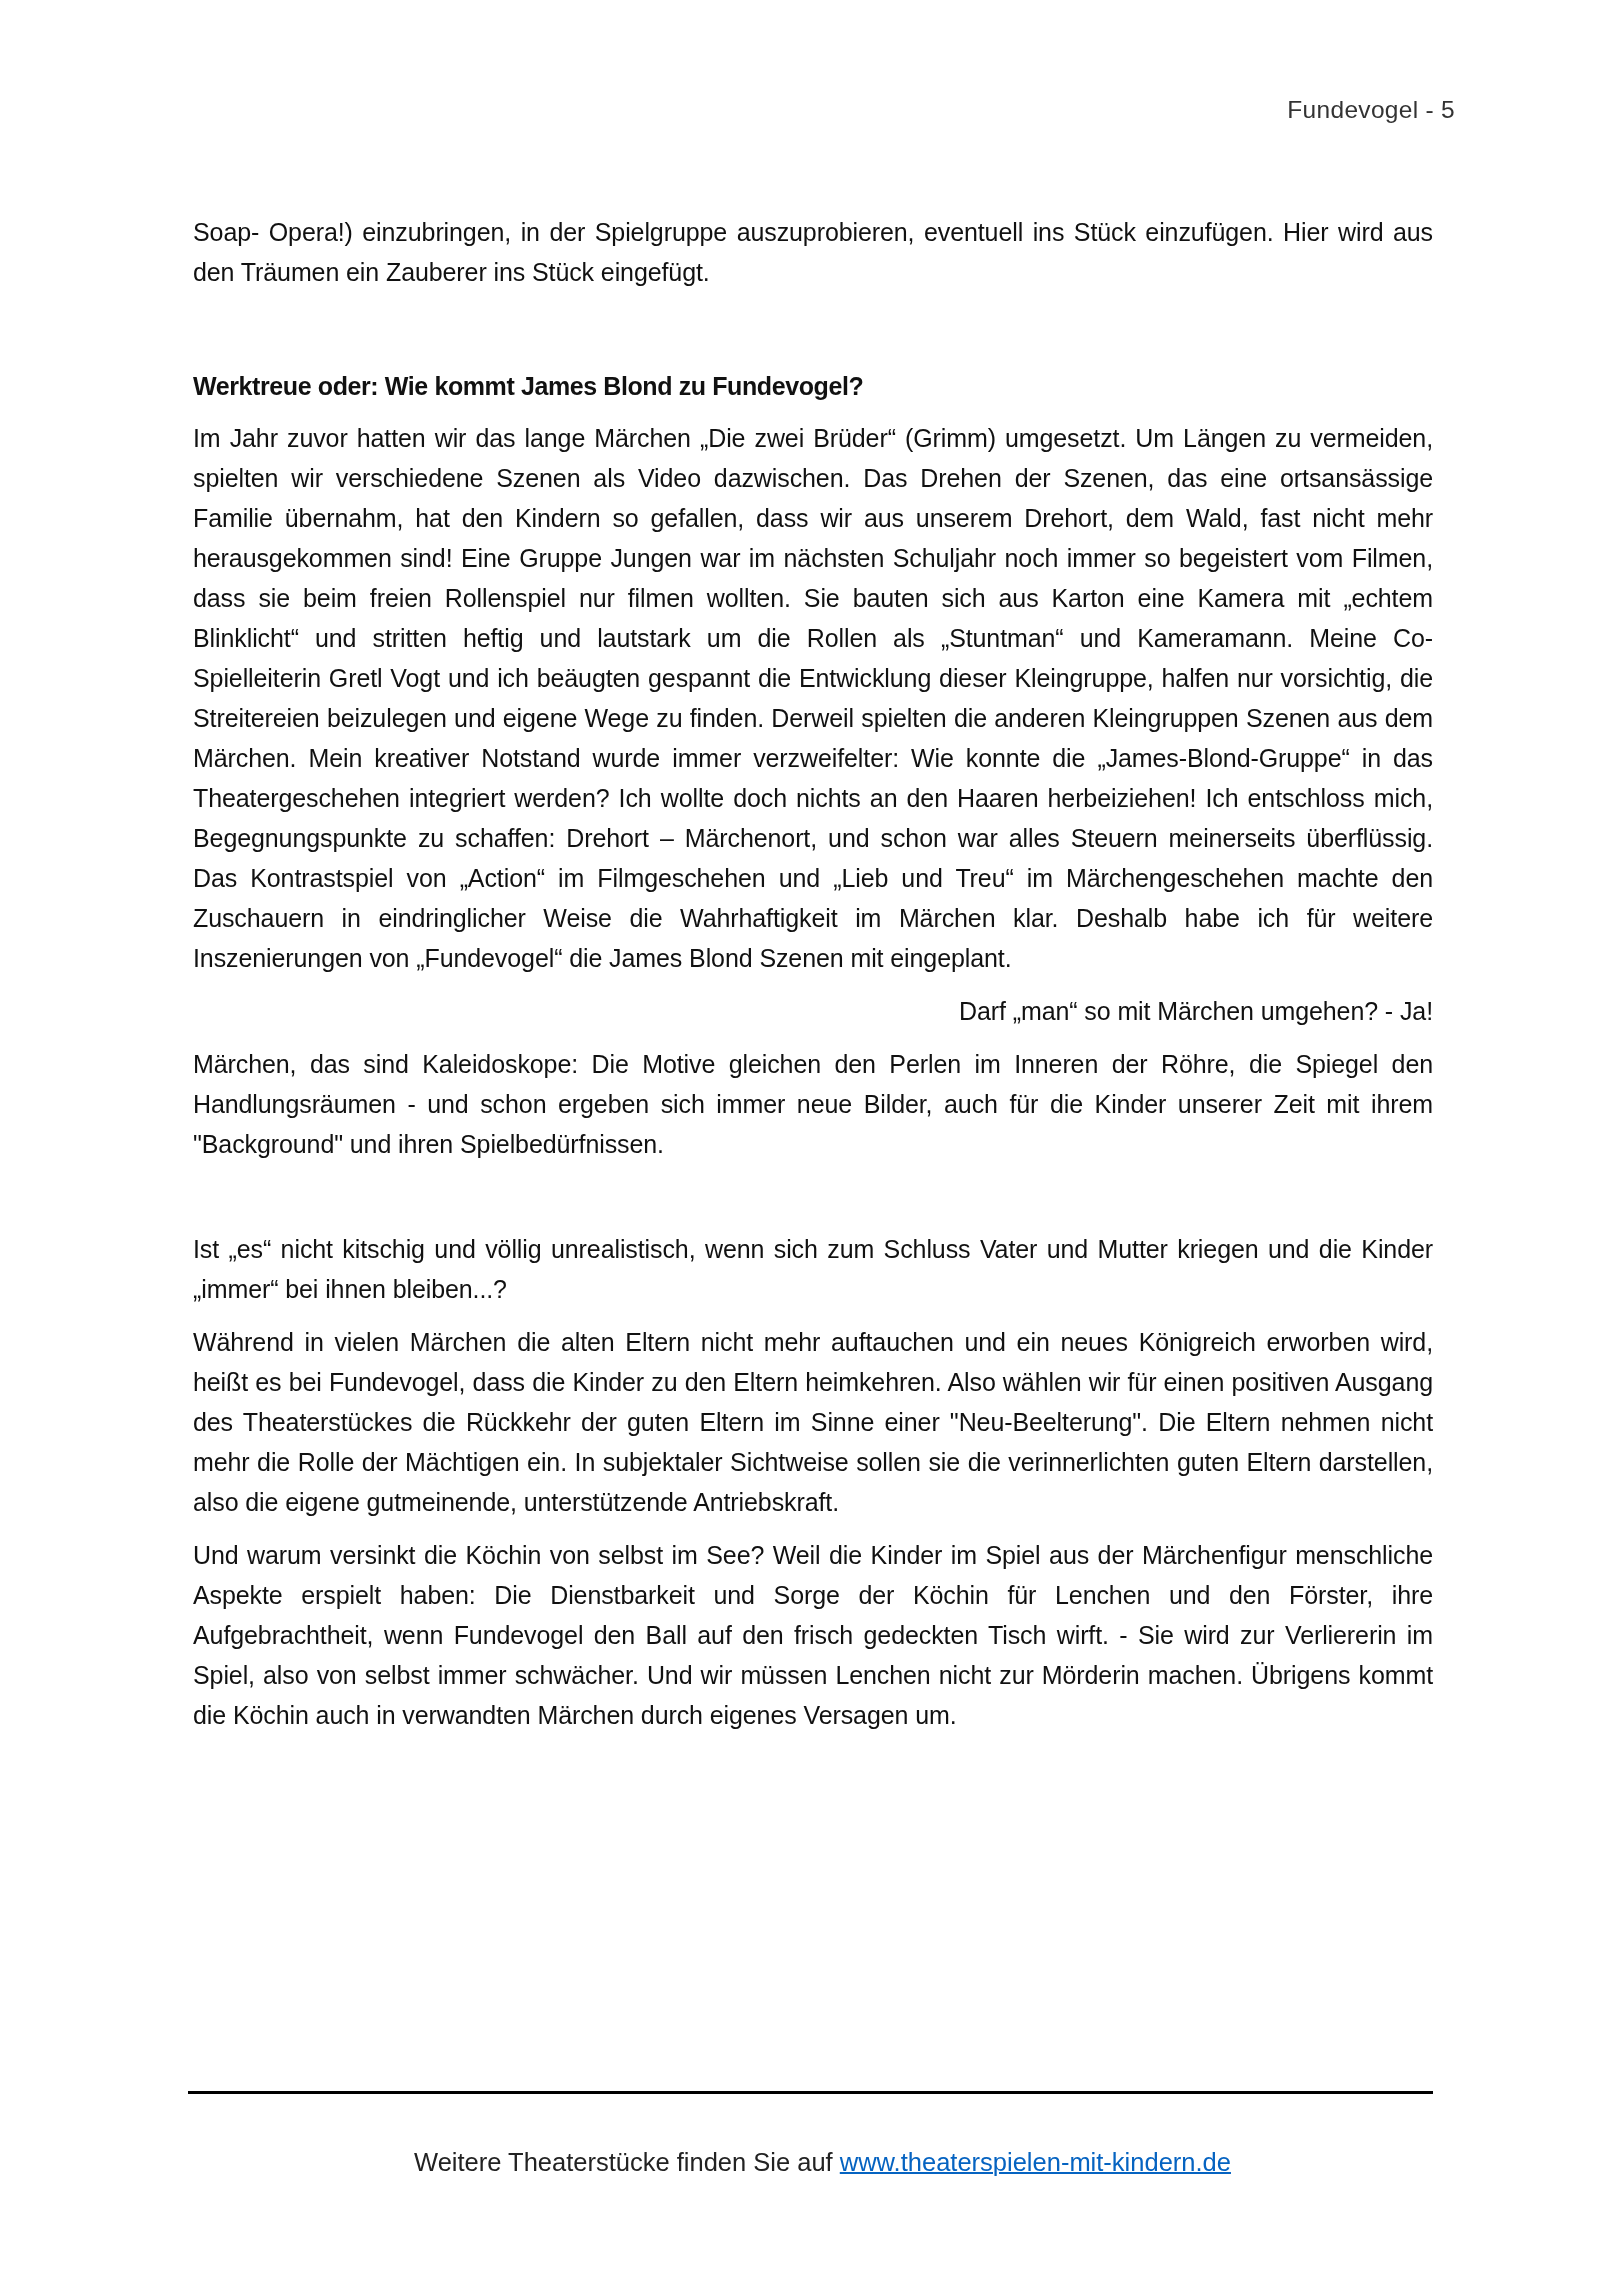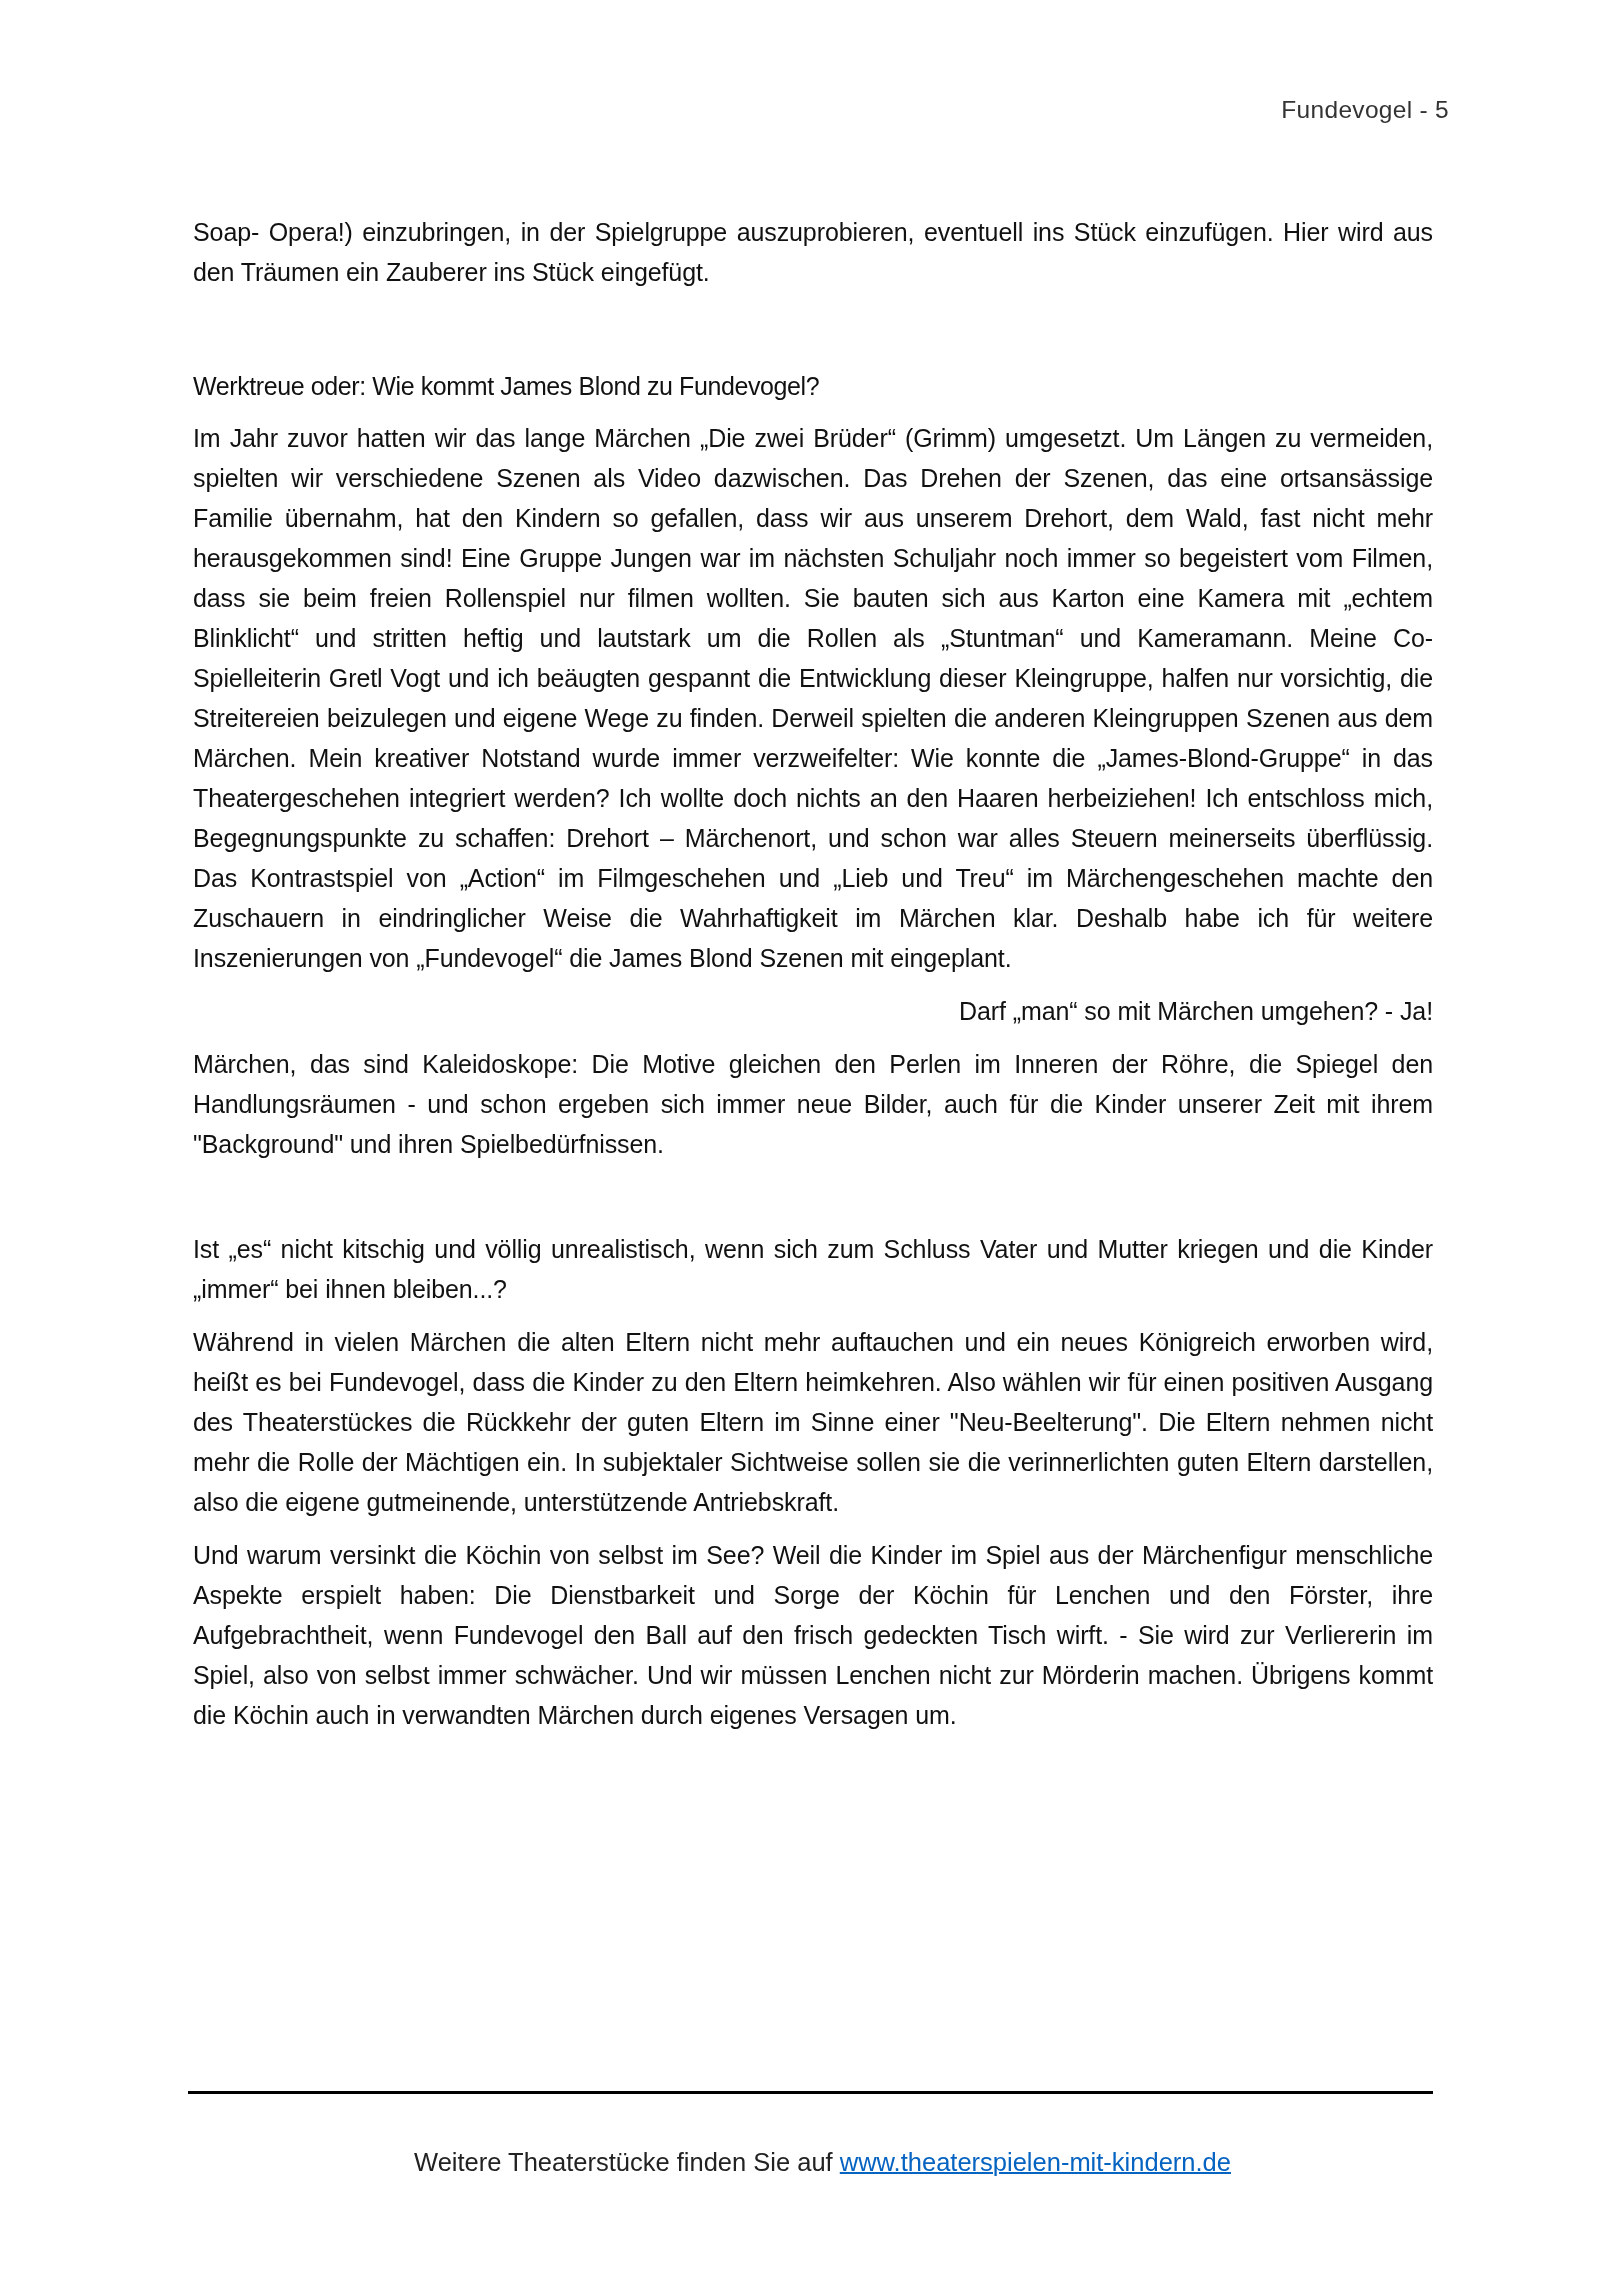--- a/index.html
+++ b/index.html
@@ -11,21 +11,21 @@
       width: 1621px;
       height: 2293px;
       position: relative;
       overflow: hidden;
       font-family: "Liberation Sans", "DejaVu Sans", sans-serif;
       color: #111111;
     }
     .page-header {
       position: absolute;
       top: 96px;
-      right: 172px;
+      right: 166px;
       font-size: 24.5px;
       color: #333333;
       letter-spacing: 0.3px;
     }
     .content {
       position: absolute;
       left: 193px;
       top: 192px;
       width: 1240px;
       font-size: 25px;
@@ -34,21 +34,21 @@
       margin-top: 20px;
     }
     .para {
       margin: 0 0 12.7px 0;
       text-align: justify;
     }
     .para.left {
       text-align: right;
     }
     .heading {
-      font-weight: normal;
+      font-weight: bold;
       margin: 0 0 12.7px 0;
       letter-spacing: -0.4px;
     }
     .gap-heading {
       height: 61px;
     }
     .gap-large {
       height: 53px;
     }
     .footer-rule {

